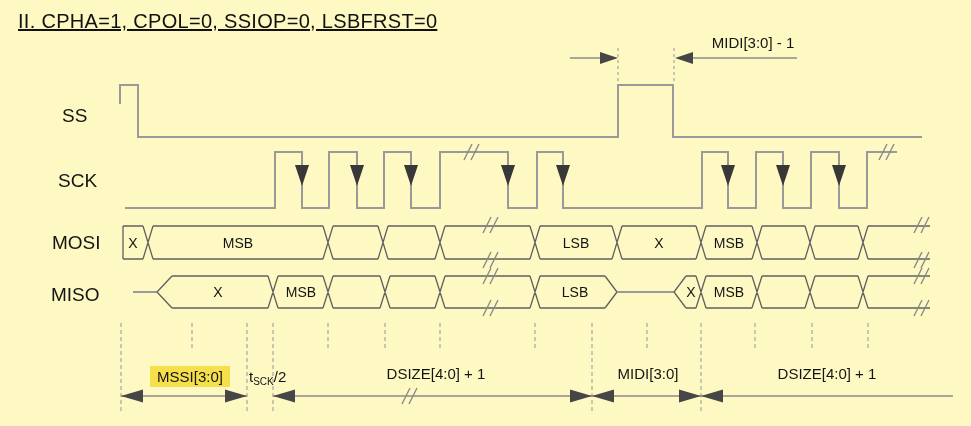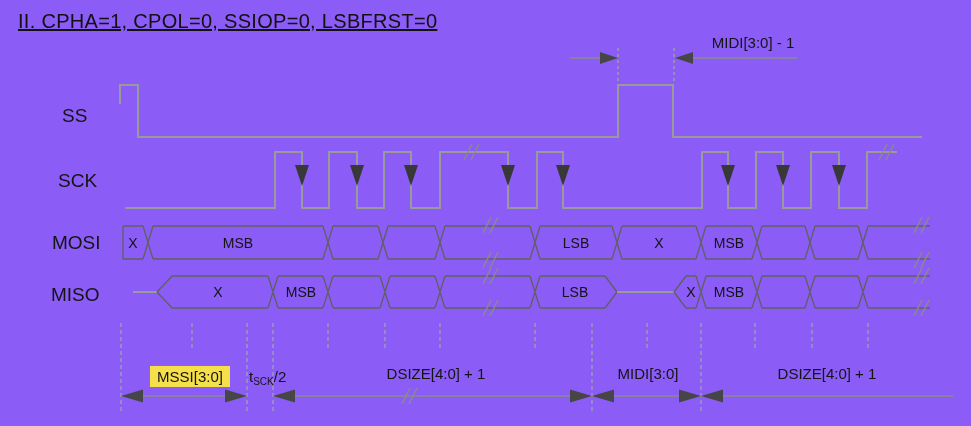--- a/index.html
+++ b/index.html
@@ -1,16 +1,16 @@
 <!DOCTYPE html>
 <html><head>
 <meta charset="utf-8">
 <style>
   html,body{margin:0;padding:0;background:#ffffff;}
-  .stage{position:relative;width:971px;height:426px;background:#8b5cf6;
+  .stage{position:relative;width:971px;height:426px;background:#fef9c3;
          font-family:"Liberation Sans",sans-serif;overflow:hidden;}
   .title{position:absolute;left:18px;top:10px;font-size:20px;color:#111;
          text-decoration:underline;letter-spacing:.3px;white-space:nowrap;}
   svg{position:absolute;left:0;top:0;}
   svg text{font-family:"Liberation Sans",sans-serif;fill:#141414;}
   .wave{stroke:#9a9a9a;stroke-width:2;fill:none;}
   .bus{stroke:#606060;stroke-width:1.3;fill:none;}
   .lead{stroke:#9a9a9a;stroke-width:2;fill:none;}
   .arrow{fill:#383838;stroke:none;}
   .dim{stroke:#8a8a8a;stroke-width:1.5;fill:none;}

